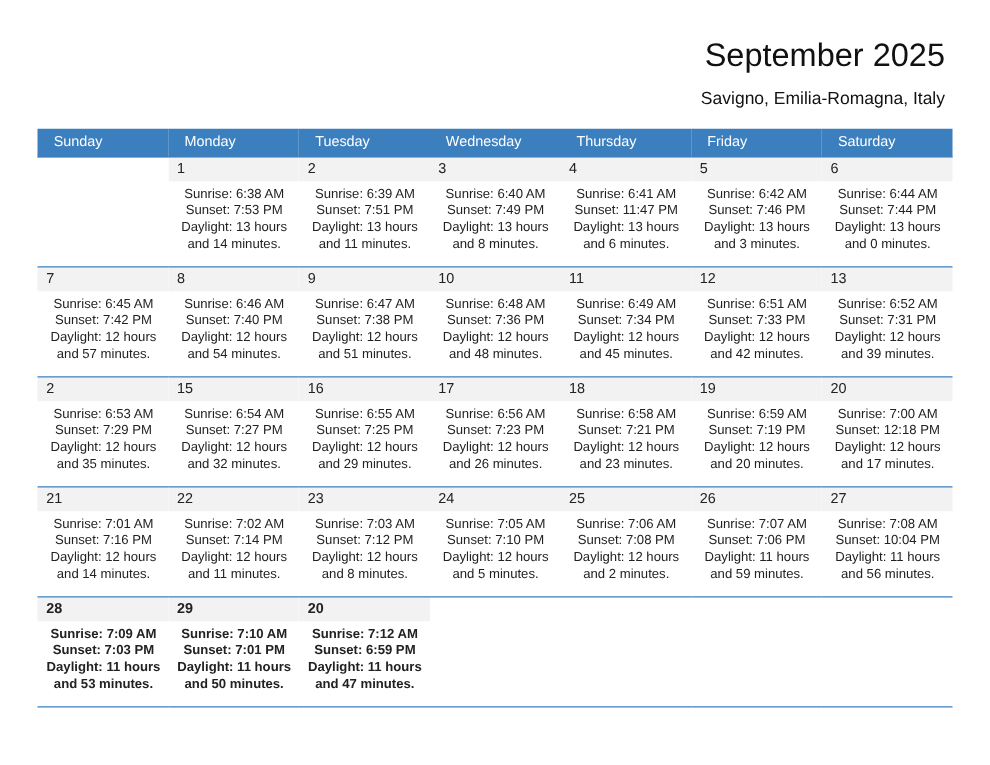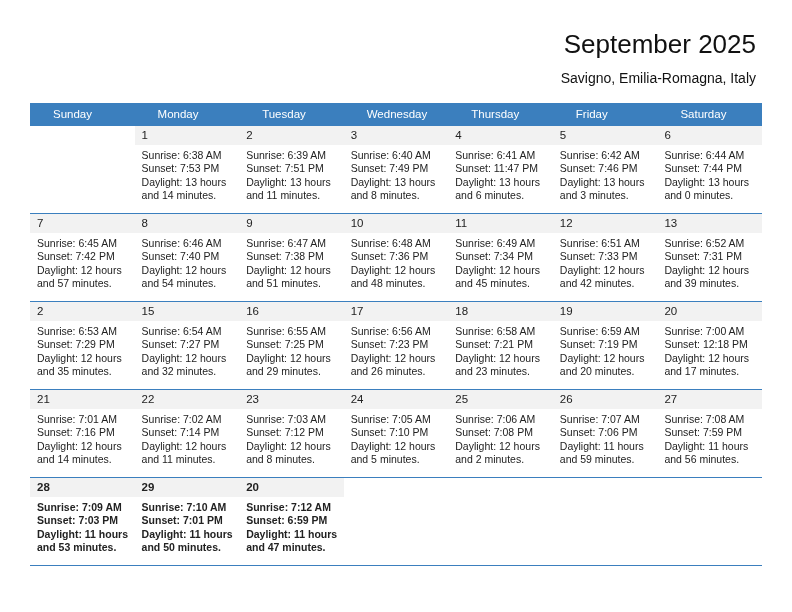--- a/index.html
+++ b/index.html
@@ -99,21 +99,21 @@
     width: 732px;
     table-layout: fixed;
   }
 
   thead th {
     background: #3b7fbe;
     color: #ffffff;
     font-size: 11.5px;
     font-weight: normal;
     text-align: left;
-    padding: 5px 0 5px 23px;
+    padding: 5px 0 5px 13px;
     height: 17px;
     box-sizing: border-box;
   }
 
   tbody td {
     vertical-align: top;
     padding: 0;
     border-top: 1px solid #3b7fbe;
     height: 88px;
     box-sizing: border-box;
@@ -138,20 +138,21 @@
     line-height: 15px;
   }
   .cell-empty .daynum-band {
     background: transparent;
   }
   .cell-body {
     padding: 4px 6px 0 7px;
     font-size: 10.5px;
     line-height: 13.4px;
     color: #222222;
+    text-align: center;
   }
   .cell-body div {
     white-space: nowrap;
   }
   .cell-body .wrapline {
     white-space: normal;
   }
 </style>
 </head>
 <body>
@@ -452,21 +453,21 @@
                   <div>Sunset: 7:06 PM</div>
                   <div class="wrapline">Daylight: 11 hours and 59 minutes.</div>
                 </div>
               </div>
             </td>
             <td>
               <div class="cell-inner">
                 <div class="daynum-band">27</div>
                 <div class="cell-body">
                   <div>Sunrise: 7:08 AM</div>
-                  <div>Sunset: 7:59 PM</div>
+                  <div>Sunset: 10:04 PM</div>
                   <div class="wrapline">Daylight: 11 hours and 56 minutes.</div>
                 </div>
               </div>
             </td>
           </tr>
           <tr>
             <td>
               <div class="cell-inner">
                 <div class="daynum-band">28</div>
                 <div class="cell-body">

